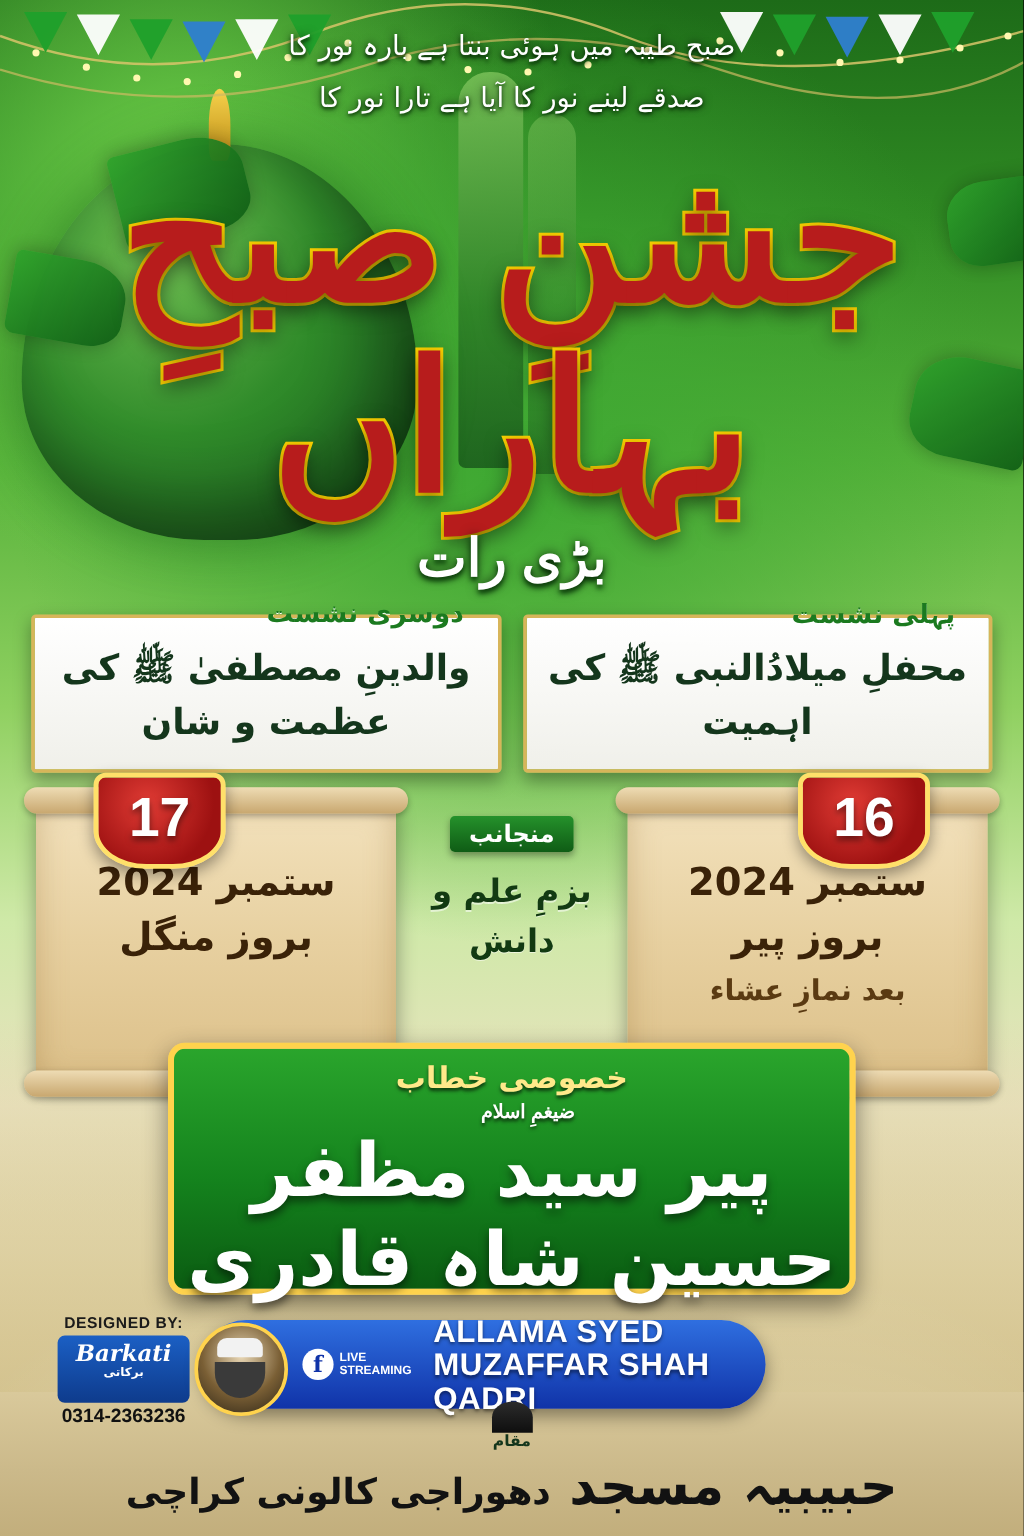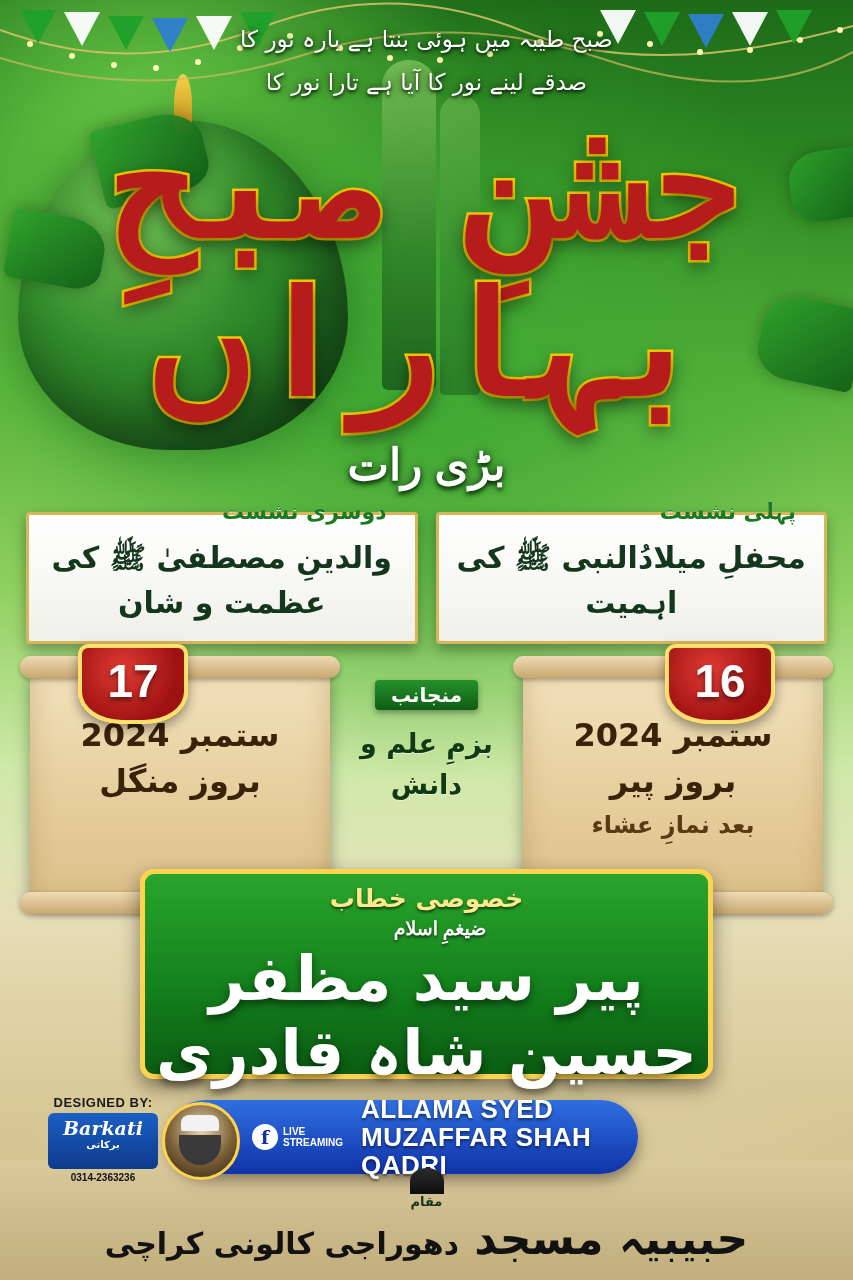--- a/index.html
+++ b/index.html
@@ -105,21 +105,21 @@
   
   .title-wrap {
     position: absolute;
     top: 120px;
     left: 0;
     width: 100%;
     text-align: center;
     direction: rtl;
   }
   .title-main {
-    font-family: Liberation Mono, monospace;
+    font-family: Liberation Sans, sans-serif;
     font-size: 150px;
     font-weight: bold;
     line-height: 1.05;
     color: #b71c1c;
     -webkit-text-stroke: 5px #ffd400;
     paint-order: stroke fill;
     text-shadow: 0 6px 18px rgba(0,0,0,.55);
     letter-spacing: -6px;
   }
   .title-sub {
@@ -285,22 +285,22 @@
     padding-top: 10px;
   }
   .sp-top {
     font-family: "DejaVu Sans", sans-serif;
     font-size: 25px;
     font-weight: bold;
     color: #ffe98a;
     text-shadow: 0 2px 3px rgba(0,0,0,.6);
   }
   .sp-sub {
-    font-family: Liberation Serif, serif;
-    font-size: 19px;
+    font-family: Liberation Sans, sans-serif;
+    font-size: 16px;
     font-weight: bold;
     color: #ffffff;
     margin-top: 4px;
     text-shadow: 0 2px 3px rgba(0,0,0,.6);
     margin-left: 27px;
   }
   .sp-name {
     font-family: "DejaVu Sans", sans-serif;
     font-size: 62px;
     font-weight: bold;
@@ -336,21 +336,21 @@
     font-weight: bold;
   }
   .designer .dbox small {
     display: block;
     font-size: 10px;
     font-style: normal;
     font-family: "DejaVu Sans", sans-serif;
   }
   .designer .dphone {
     margin-top: 3px;
-    font-size: 10px;
+    font-size: 16px;
     font-weight: bold;
     color: #111;
   }
 
   
   .live-strip {
     position: absolute;
     left: 168px;
     top: 1100px;
     width: 470px;

